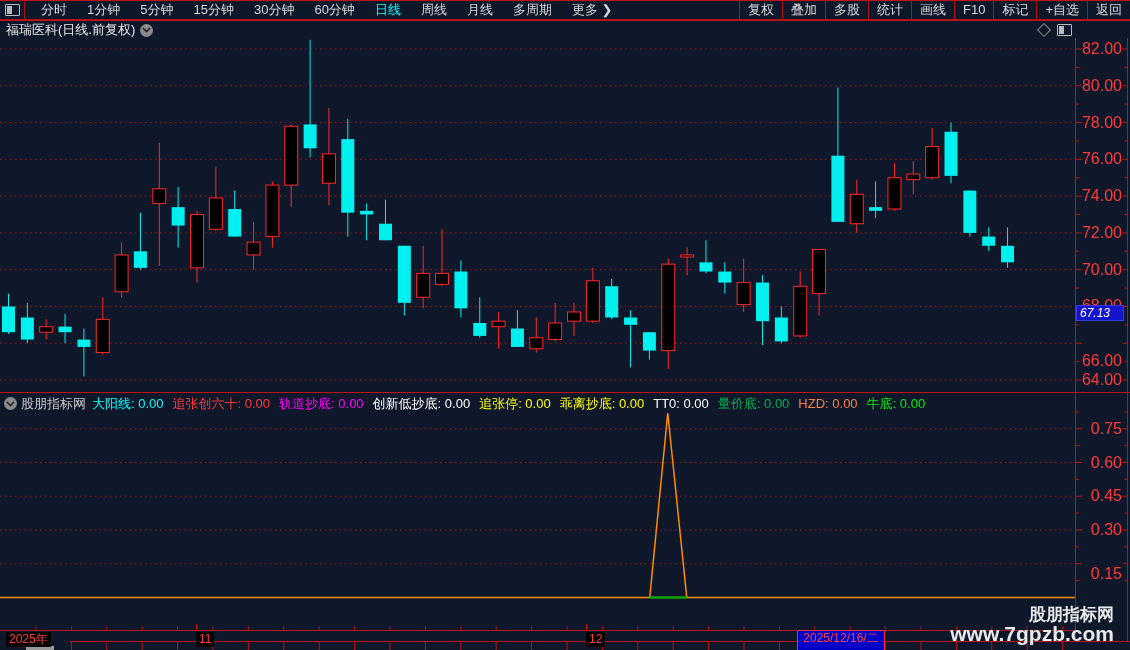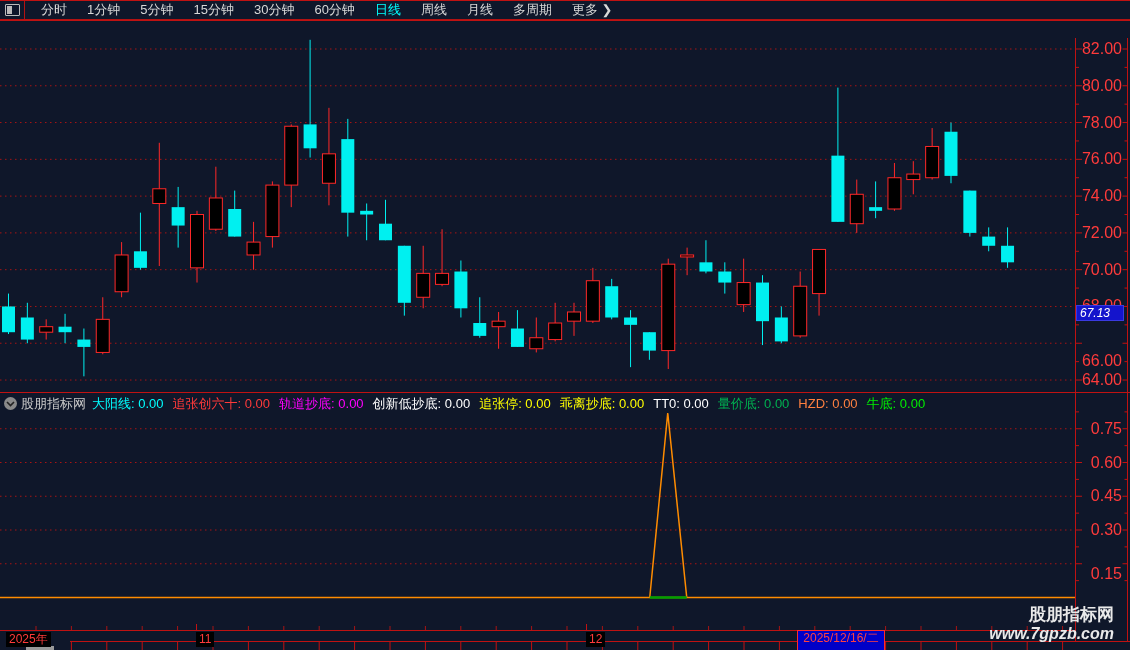--- a/index.html
+++ b/index.html
@@ -35,21 +35,21 @@
   #ind-row{position:absolute;left:0;top:395px;width:1074px;height:17px;display:flex;align-items:center;}
   #ind-row .src{color:#c8c8c8;font-size:13px;margin:0 6px 0 4px;}
   .ind-item{font-size:13px;margin-right:9px;white-space:nowrap;}
   
   .date-label{position:absolute;top:632px;font-size:12px;color:#ff3b3b;background:#000;padding:0 3px;line-height:15px;z-index:3;}
   #date-badge{position:absolute;left:797px;top:630px;width:88px;height:32px;background:#0000c8;border:1px solid #ff2a2a;
     color:#ff4040;font-size:12px;line-height:15px;text-align:center;box-sizing:border-box;z-index:4;}
   
   #watermark{position:absolute;right:16px;bottom:6px;text-align:right;z-index:5;}
   #wm1{color:#e9e9e9;font-size:17px;font-weight:bold;line-height:19px;}
-  #wm2{color:#e9e9e9;font-size:16px;font-weight:bold;line-height:20px;font-style:italic;}
+  #wm2{color:#e9e9e9;font-size:21px;font-weight:bold;line-height:20px;}
   
   .strip-mark{position:absolute;height:4px;top:646px;}
 </style>
 </head>
 <body>
 <div id="app">
 
   <div id="toolbar">
     <div id="tb-icon-cell">
       <span class="panel-glyph"></span>
@@ -60,22 +60,45 @@
         <span class="tb-item">5分钟</span>
         <span class="tb-item">15分钟</span>
         <span class="tb-item">30分钟</span>
         <span class="tb-item">60分钟</span>
         <span class="tb-item active">日线</span>
         <span class="tb-item">周线</span>
         <span class="tb-item">月线</span>
         <span class="tb-item">多周期</span>
         <span class="tb-item">更多 ❯</span>
       </div>
+    <div id="tb-right">
+        <span class="tb-btn">复权</span>
+        <span class="tb-btn">叠加</span>
+        <span class="tb-btn">多股</span>
+        <span class="tb-btn">统计</span>
+        <span class="tb-btn">画线</span>
+        <span class="tb-btn">F10</span>
+        <span class="tb-btn">标记</span>
+        <span class="tb-btn">+自选</span>
+        <span class="tb-btn">返回</span>
+      </div>
   </div>
 
+  <div id="titlerow">
+    <span id="title">福瑞医科(日线.前复权)</span>
+    <span class="chev-circle">
+      <svg width="9" height="6">
+        <path d="M1 1 L4.5 4.5 L8 1" stroke="#222" stroke-width="1.6" fill="none"></path>
+      </svg>
+    </span>
+    <span id="title-icons">
+      <span class="diamond"></span>
+      <span class="panel-glyph"></span>
+    </span>
+  </div>
 
   <svg id="plot" width="1130" height="650">
       <line x1="0" y1="49" x2="1075" y2="49" stroke="#a81414" stroke-width="1" stroke-dasharray="1.5,3.5"></line>
       <line x1="0" y1="85.78" x2="1075" y2="85.78" stroke="#a81414" stroke-width="1" stroke-dasharray="1.5,3.5"></line>
       <line x1="0" y1="122.56" x2="1075" y2="122.56" stroke="#a81414" stroke-width="1" stroke-dasharray="1.5,3.5"></line>
       <line x1="0" y1="159.34" x2="1075" y2="159.34" stroke="#a81414" stroke-width="1" stroke-dasharray="1.5,3.5"></line>
       <line x1="0" y1="196.12" x2="1075" y2="196.12" stroke="#a81414" stroke-width="1" stroke-dasharray="1.5,3.5"></line>
       <line x1="0" y1="232.9" x2="1075" y2="232.9" stroke="#a81414" stroke-width="1" stroke-dasharray="1.5,3.5"></line>
       <line x1="0" y1="269.68" x2="1075" y2="269.68" stroke="#a81414" stroke-width="1" stroke-dasharray="1.5,3.5"></line>
       <line x1="0" y1="306.46000000000004" x2="1075" y2="306.46000000000004" stroke="#a81414" stroke-width="1" stroke-dasharray="1.5,3.5"></line>

